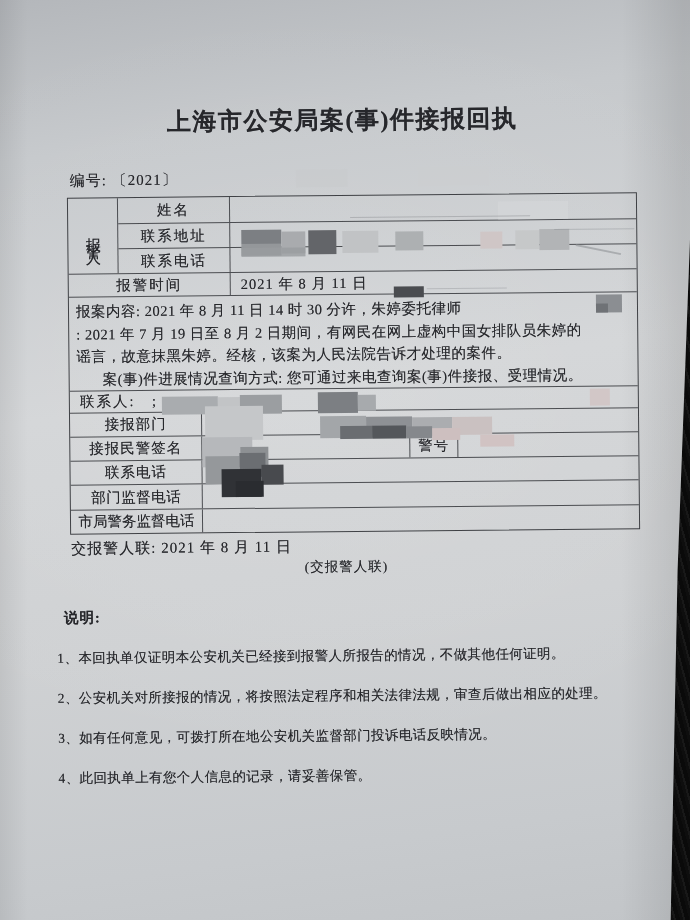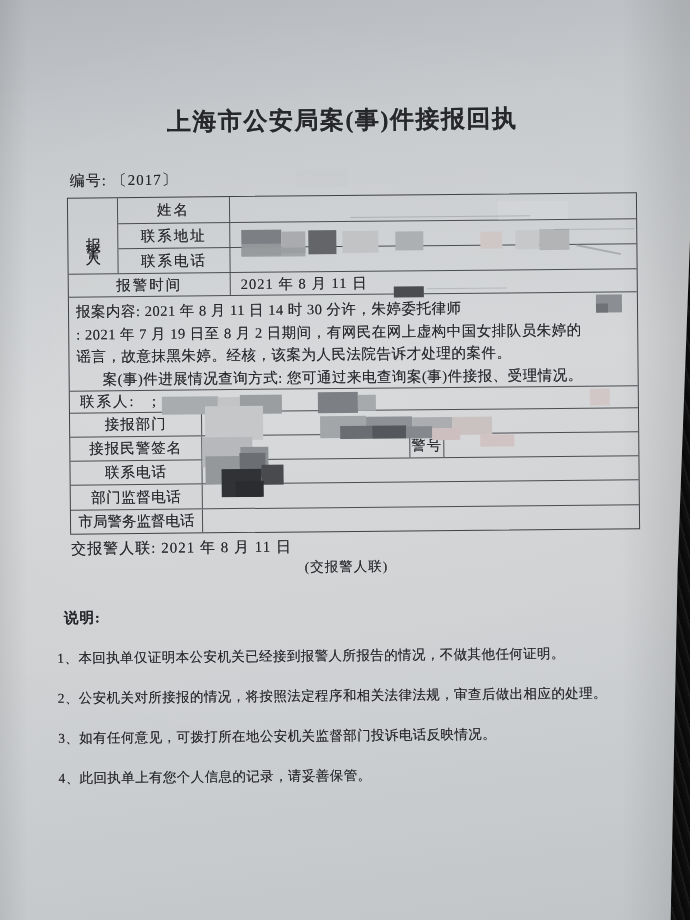--- a/index.html
+++ b/index.html
@@ -45,21 +45,21 @@
   .srow{display:flex;height:25px;border-top:1px solid #4b4d51;}
   .srow:first-child{border-top:none;}
   .srow .lab{width:112px;border-right:1px solid #4b4d51;}
   .srow .val{flex:1;}
   .lab2{width:162px;border-right:1px solid #4b4d51;}
   .lab3{width:132px;border-right:1px solid #4b4d51;letter-spacing:1px;}
   .valpad{flex:1;padding-left:10px;letter-spacing:1px;}
   .content-cell{border-top:1px solid #4b4d51;padding:3px 7px 4px 7px;line-height:22.5px;
     font-size:14.5px;letter-spacing:0.5px;}
   .content-cell .indent{padding-left:26px;}
-  .badge-lab{width:35px;border-left:1px solid #4b4d51;border-right:1px solid #4b4d51;
+  .badge-lab{width:49px;border-left:1px solid #4b4d51;border-right:1px solid #4b4d51;
     display:flex;align-items:center;justify-content:center;letter-spacing:1px;}
   
   .receipt-date{position:absolute;top:537px;left:70px;font-size:15px;letter-spacing:1px;}
   .copy-note{position:absolute;top:558px;left:0;width:690px;text-align:center;font-size:13.5px;letter-spacing:1px;}
   .notes{position:absolute;left:55px;top:606px;width:600px;font-size:13.5px;}
   .notes-heading{font-size:14.5px;font-weight:700;margin-left:7px;letter-spacing:1px;}
   .note-item{margin-top:22px;letter-spacing:0.4px;}
   
   .mz{position:absolute;filter:blur(0.4px);}
   .scanline{position:absolute;background:#8f9296;}
@@ -70,21 +70,21 @@
 <div class="photo">
   <div class="backdrop"></div>
   <div class="paper">
     <div class="paper-shade"></div>
     <div class="content">
 
       <div class="doc-title">上海市公安局案(事)件接报回执</div>
 
       <div class="doc-number">
         <span>编号:</span>
-        <span>〔2017〕</span>
+        <span>〔2021〕</span>
       </div>
 
       <div class="tbl">
 
         <div class="trow first" style="height:75px;">
           <div class="vcell">
             <span class="vtext">报警人</span>
           </div>
           <div class="stack">
             <div class="srow">

